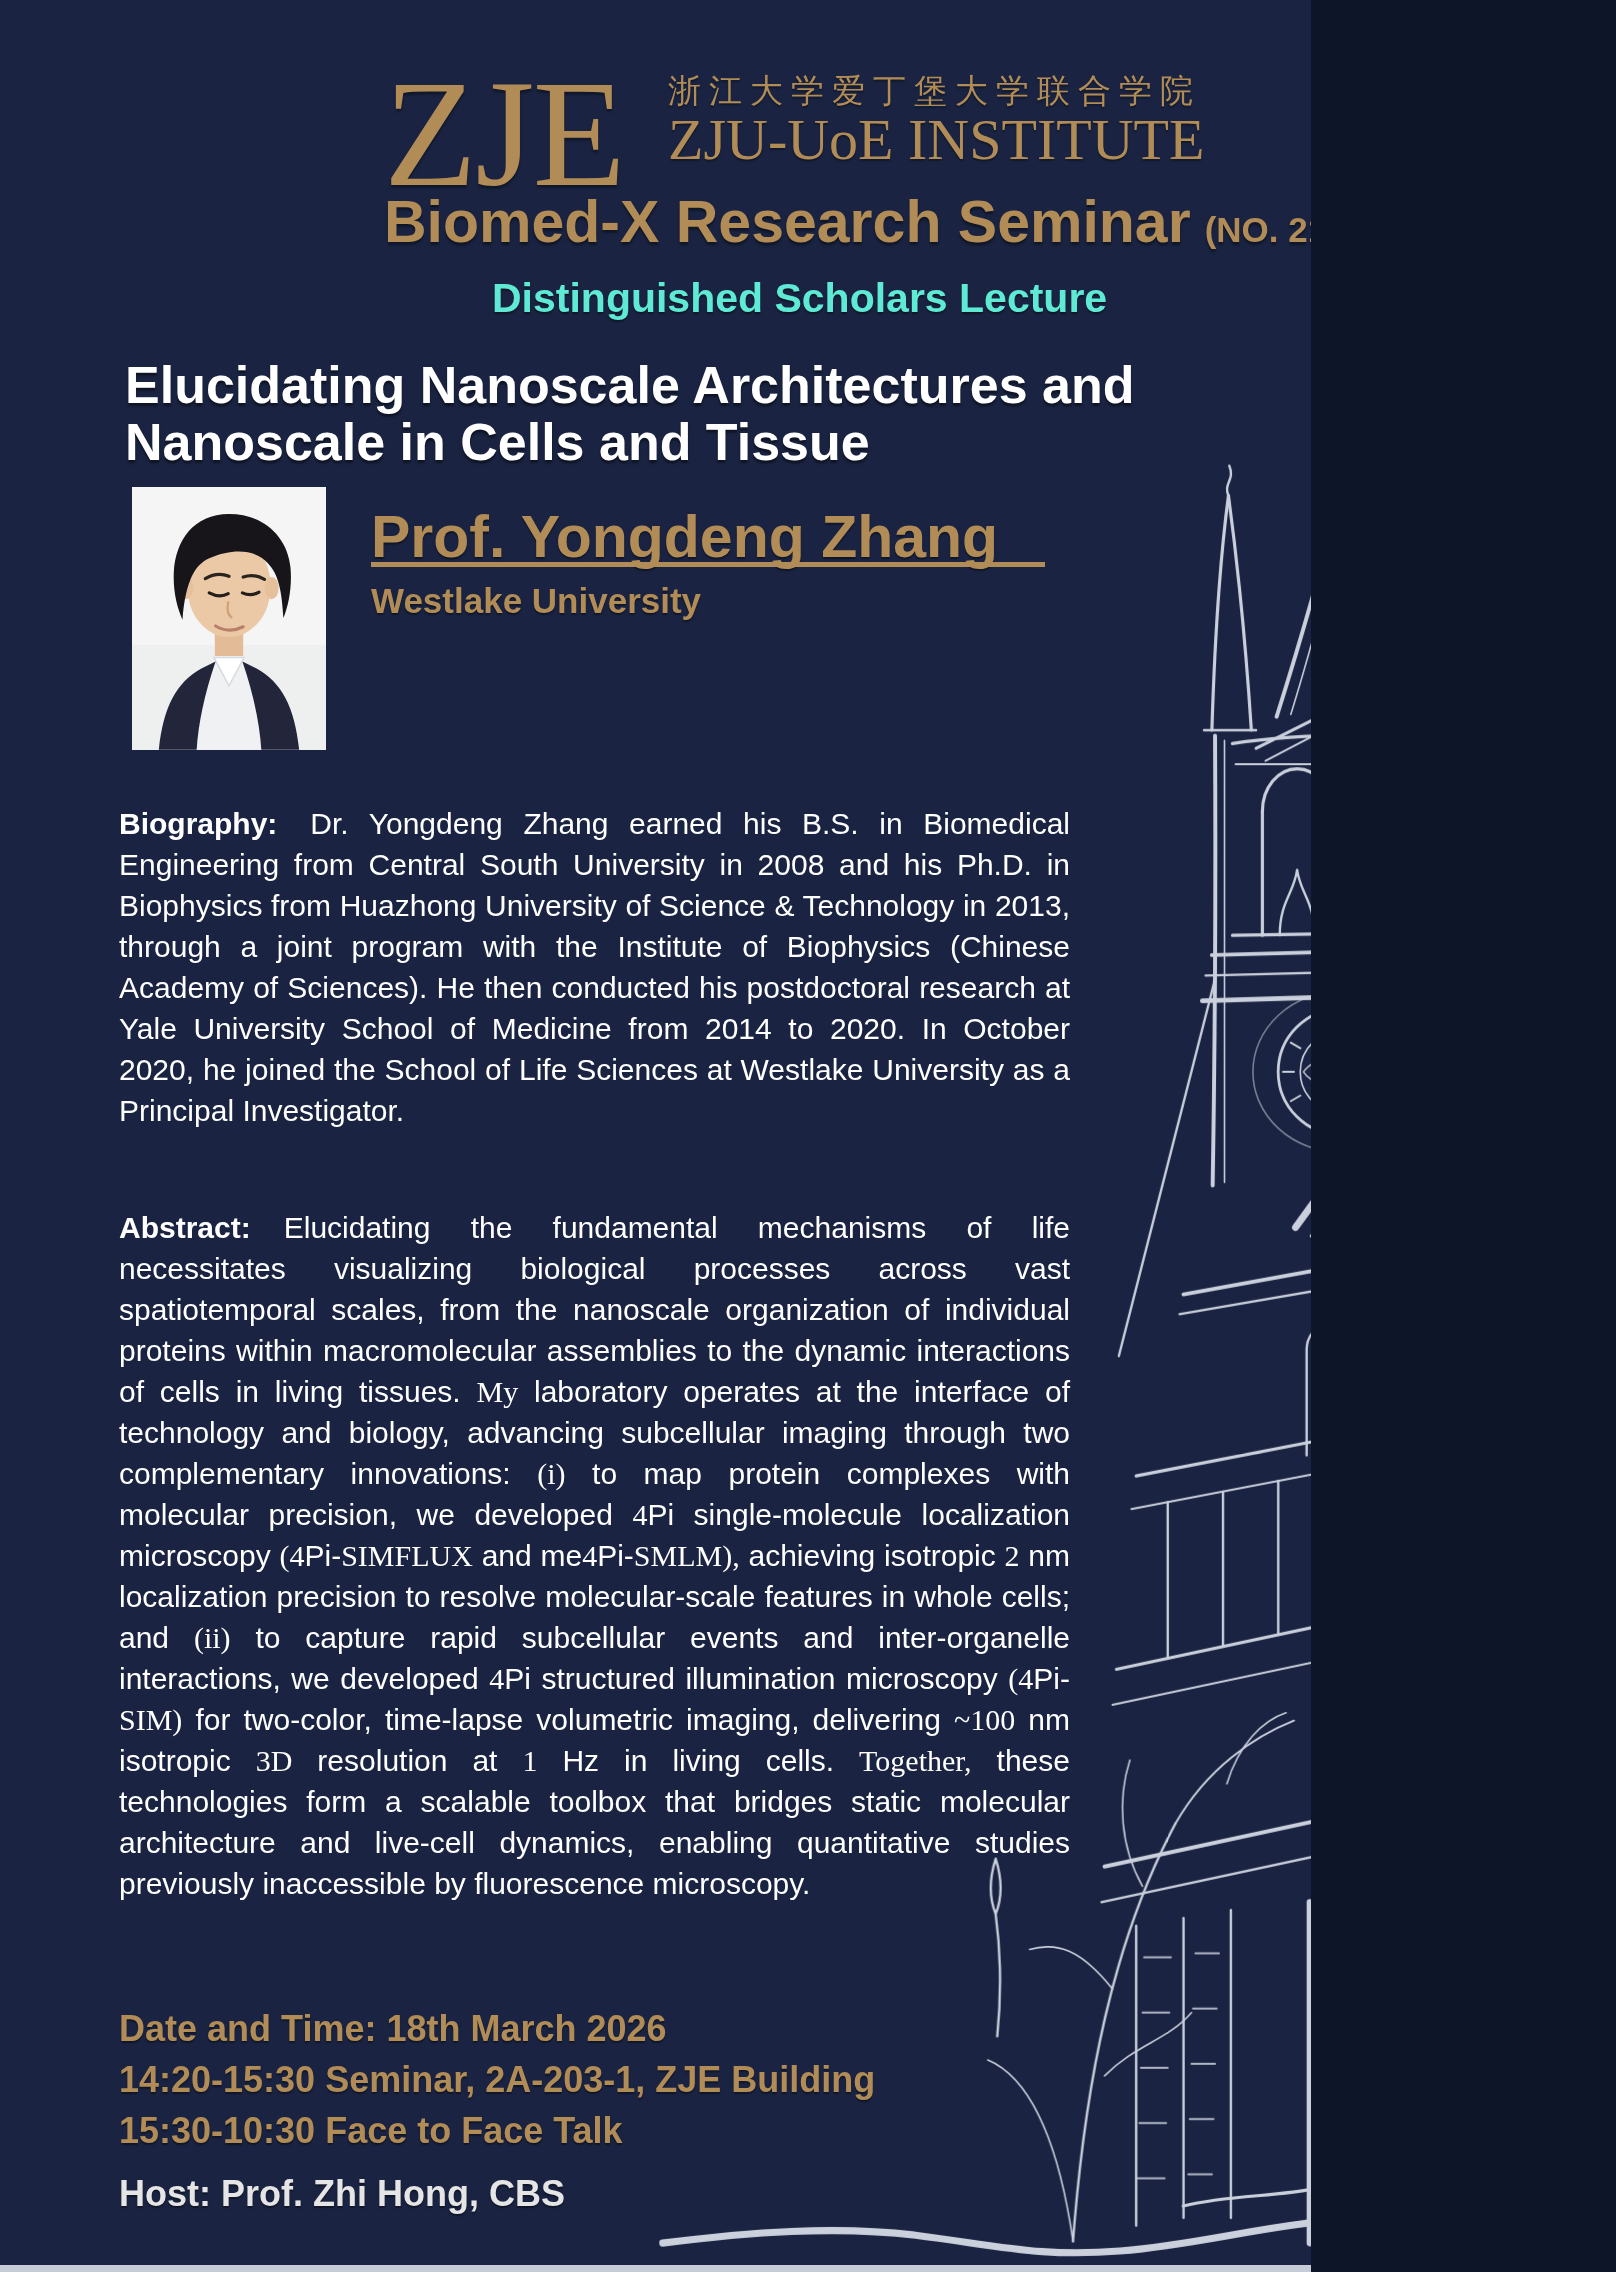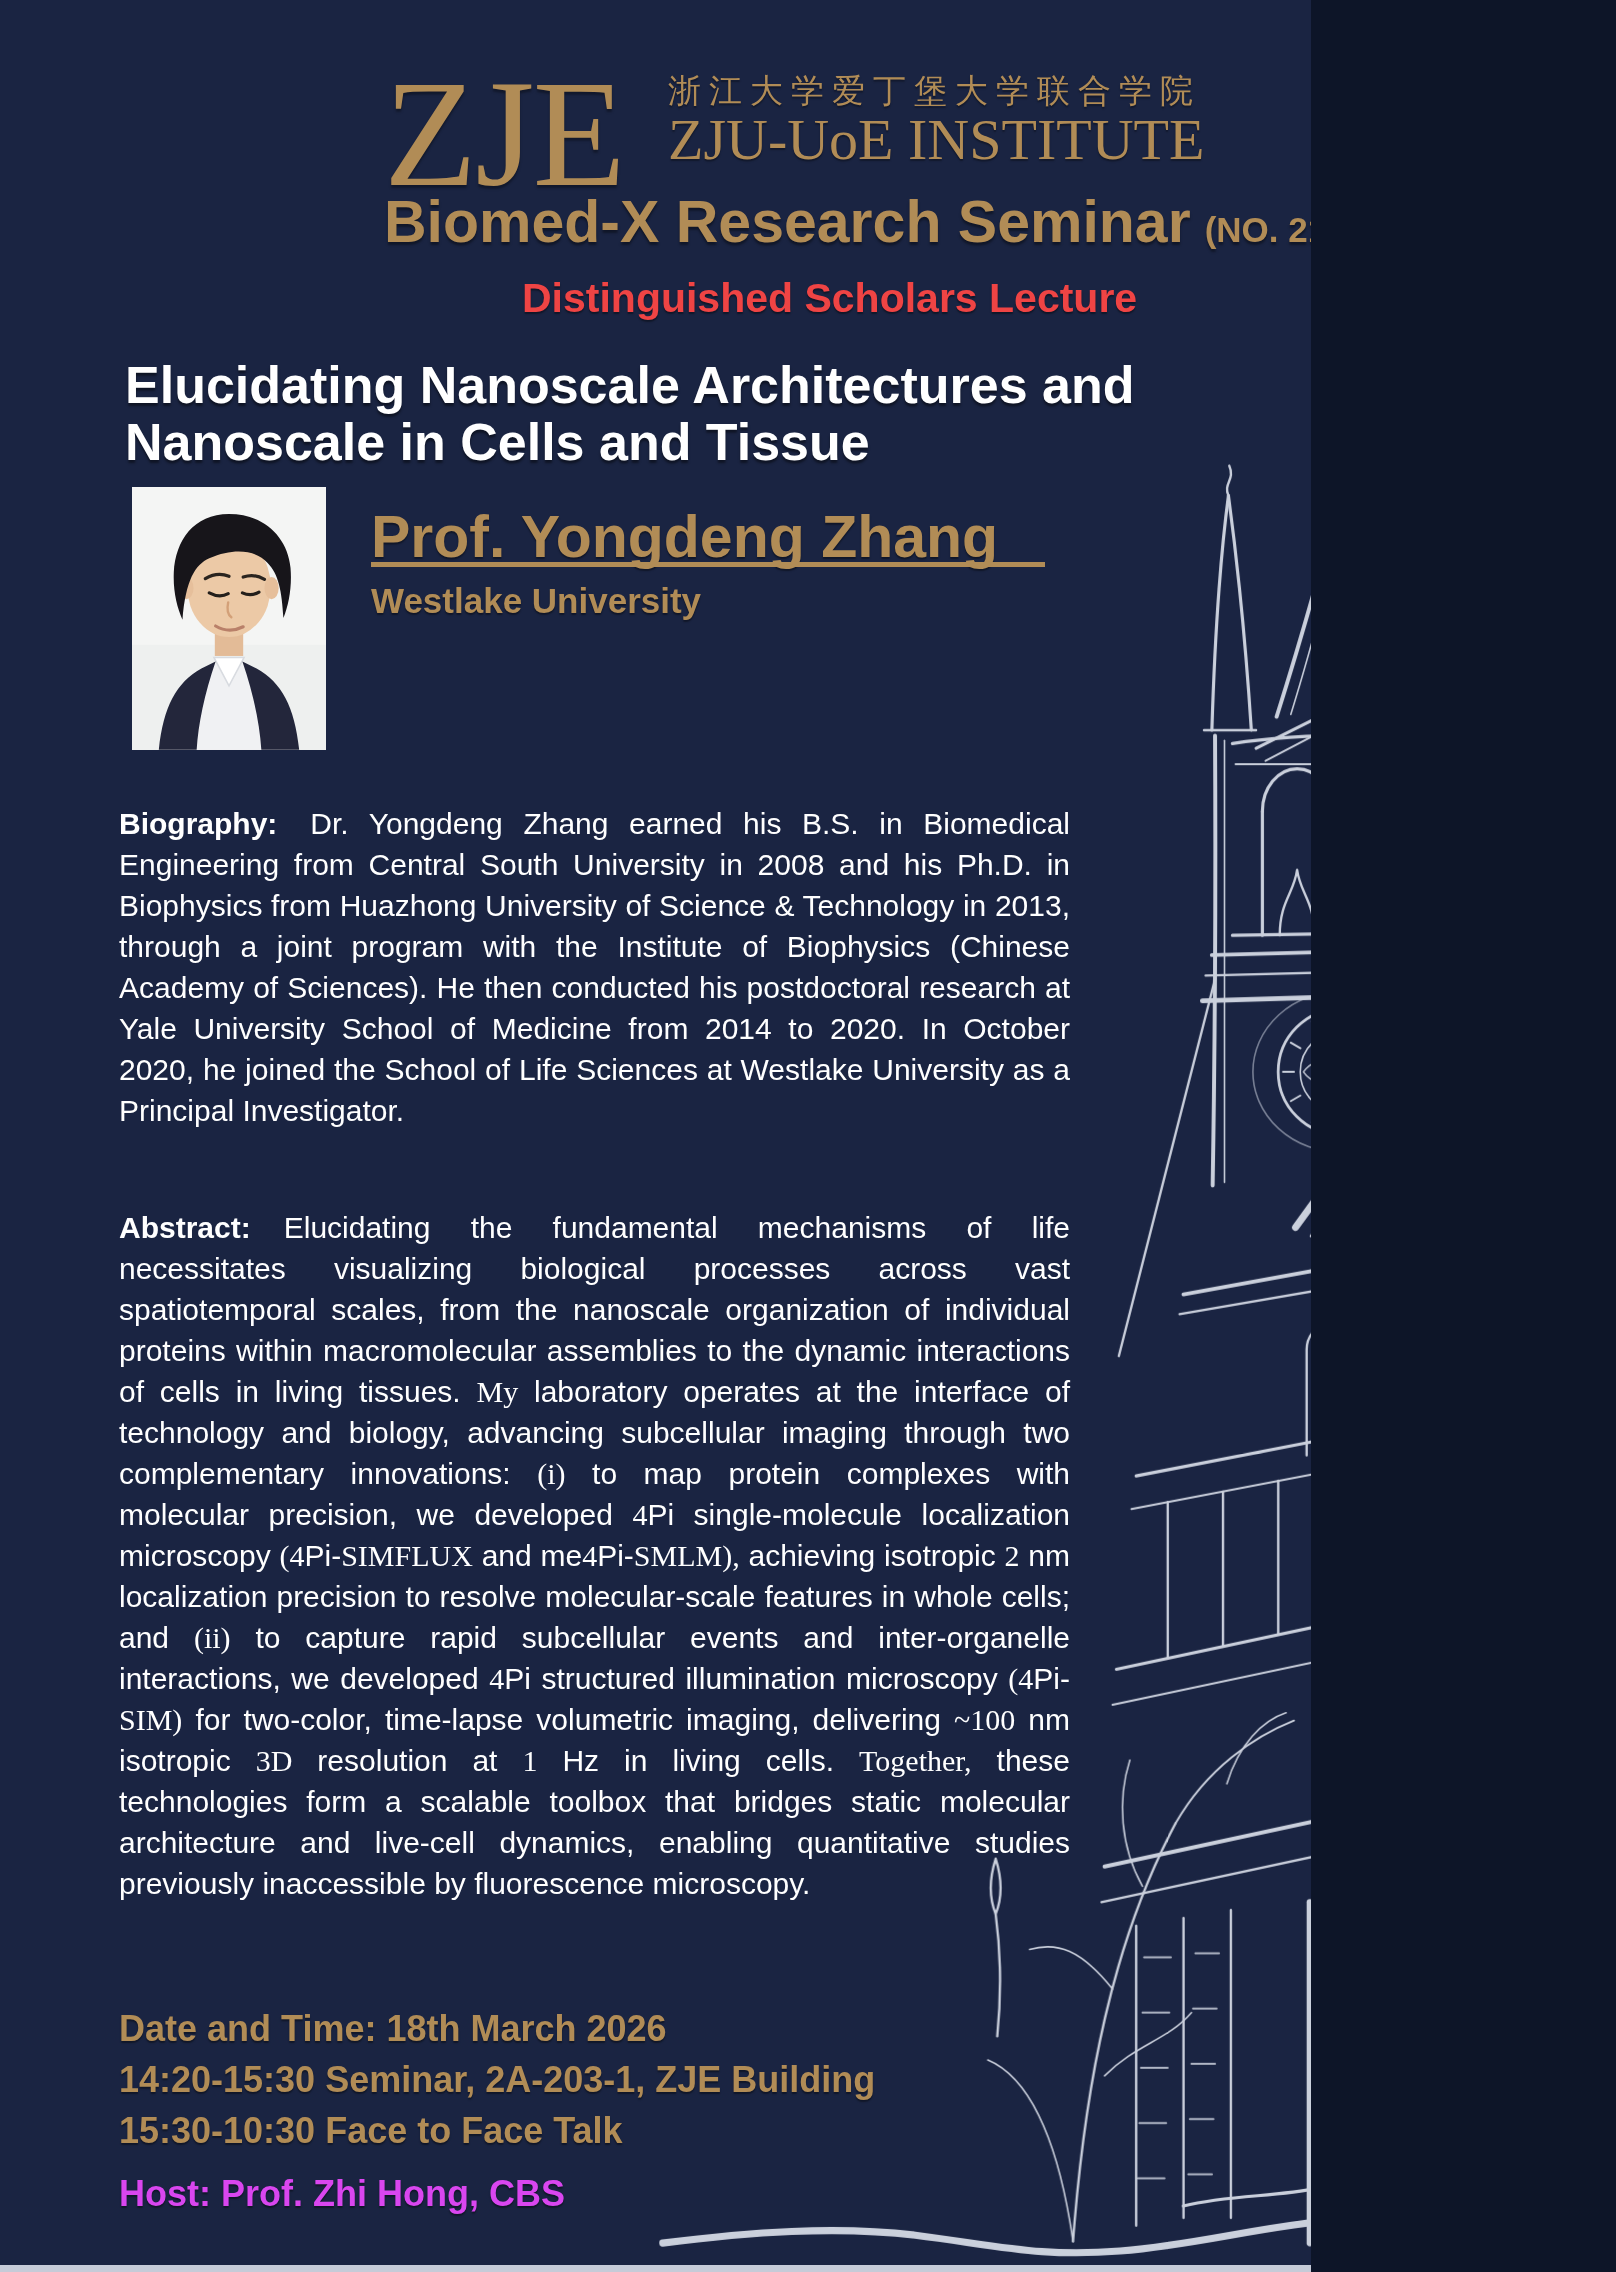--- a/index.html
+++ b/index.html
@@ -25,21 +25,21 @@
   .inst-en {
     left:668px; top:110px; font-family:"Liberation Serif", serif;
     font-size:58px; color:#b18c56; line-height:1.05;
     text-shadow:0 2.4px 1.6px rgba(0,0,0,.35);
   }
   .series-row { left:384px; top:193px; line-height:1; white-space:nowrap;
     text-shadow:0 3.2px 2.4px rgba(0,0,0,.4); }
   .series-main { font-size:59px; font-weight:bold; color:#b18c56; }
   .series-no   { font-size:35px; font-weight:bold; color:#b18c56; margin-left:14px; }
   .lecture-sub {
-    left:522px; top:275px; font-size:41px; font-weight:bold; color:#ef4444;
+    left:492px; top:275px; font-size:41px; font-weight:bold; color:#5eead4;
     text-shadow:0 2.4px 1.6px rgba(0,0,0,.4);
   }
   .talk-title {
     left:125px; top:357px; font-size:52px; font-weight:bold; color:#ffffff;
     line-height:57px; text-shadow:0 3.2px 2.4px rgba(0,0,0,.45);
   }
   .photo-card {
     left:132px; top:487px; width:194px; height:263px; background:#f6f7f7;
     overflow:hidden;
   }
@@ -57,21 +57,21 @@
     text-align:justify; color:#ffffff; z-index:3;
   }
   .para .plabel { font-weight:bold; margin-right:33px; }
   .bio-para { top:773px; }
   .abs-para { top:1177px; }
   .schedule {
     left:119px; top:2003px; font-size:36px; font-weight:bold; color:#b18c56;
     line-height:51px; z-index:3; text-shadow:0 2.4px 1.6px rgba(0,0,0,.4);
   }
   .host-line {
-    left:119px; top:2168px; font-size:36px; font-weight:bold; color:#d946ef;
+    left:119px; top:2168px; font-size:36px; font-weight:bold; color:#e5e5e5;
     line-height:51px; z-index:3; text-shadow:0 2.4px 1.6px rgba(0,0,0,.4);
   }
   .building-art { left:631px; top:300px; width:985px; height:1973px; z-index:1; pointer-events:none; }
   .bottom-strip { left:0; top:2265px; width:1616px; height:7px; background:#c6cbd8; z-index:4; }
 </style>
 </head>
 <body>
 
 <div class="poster">
 

